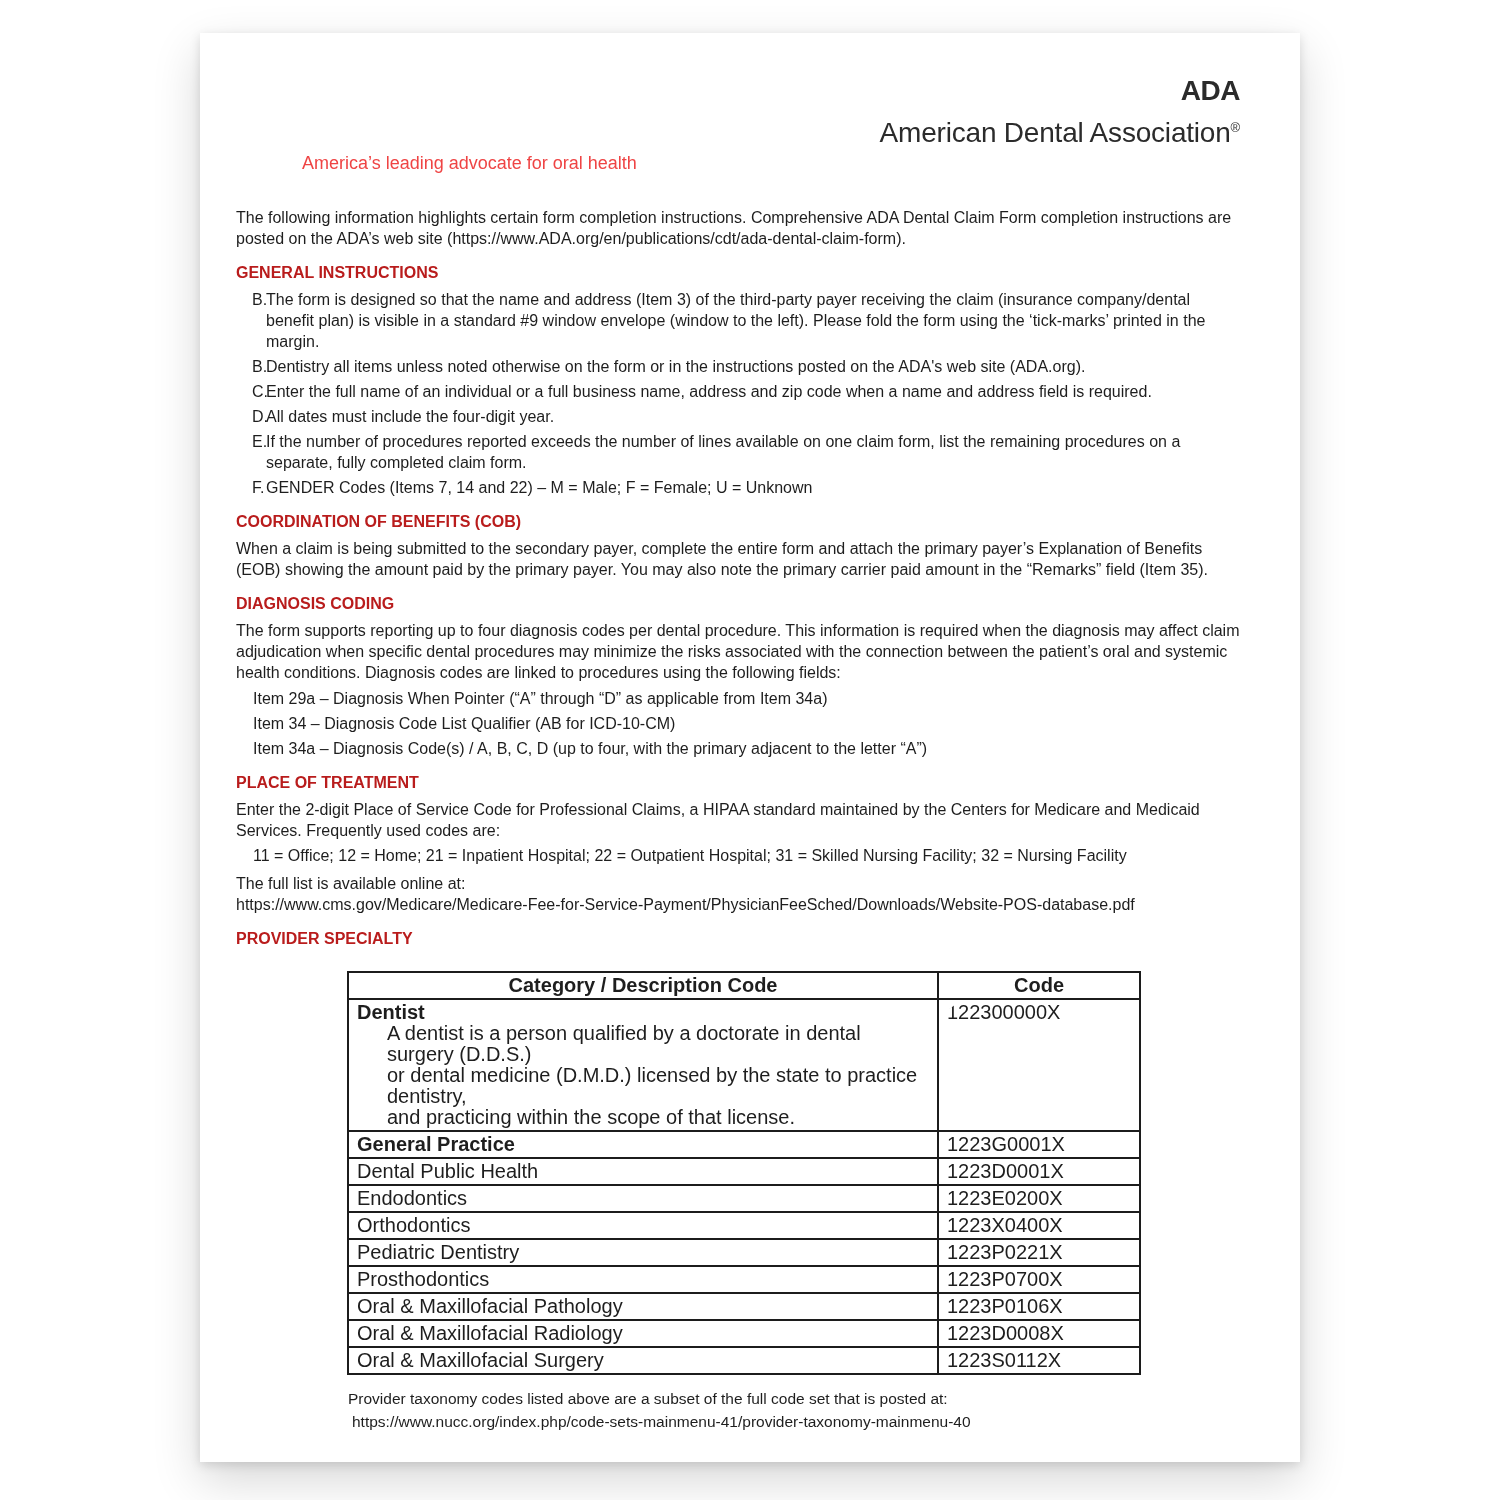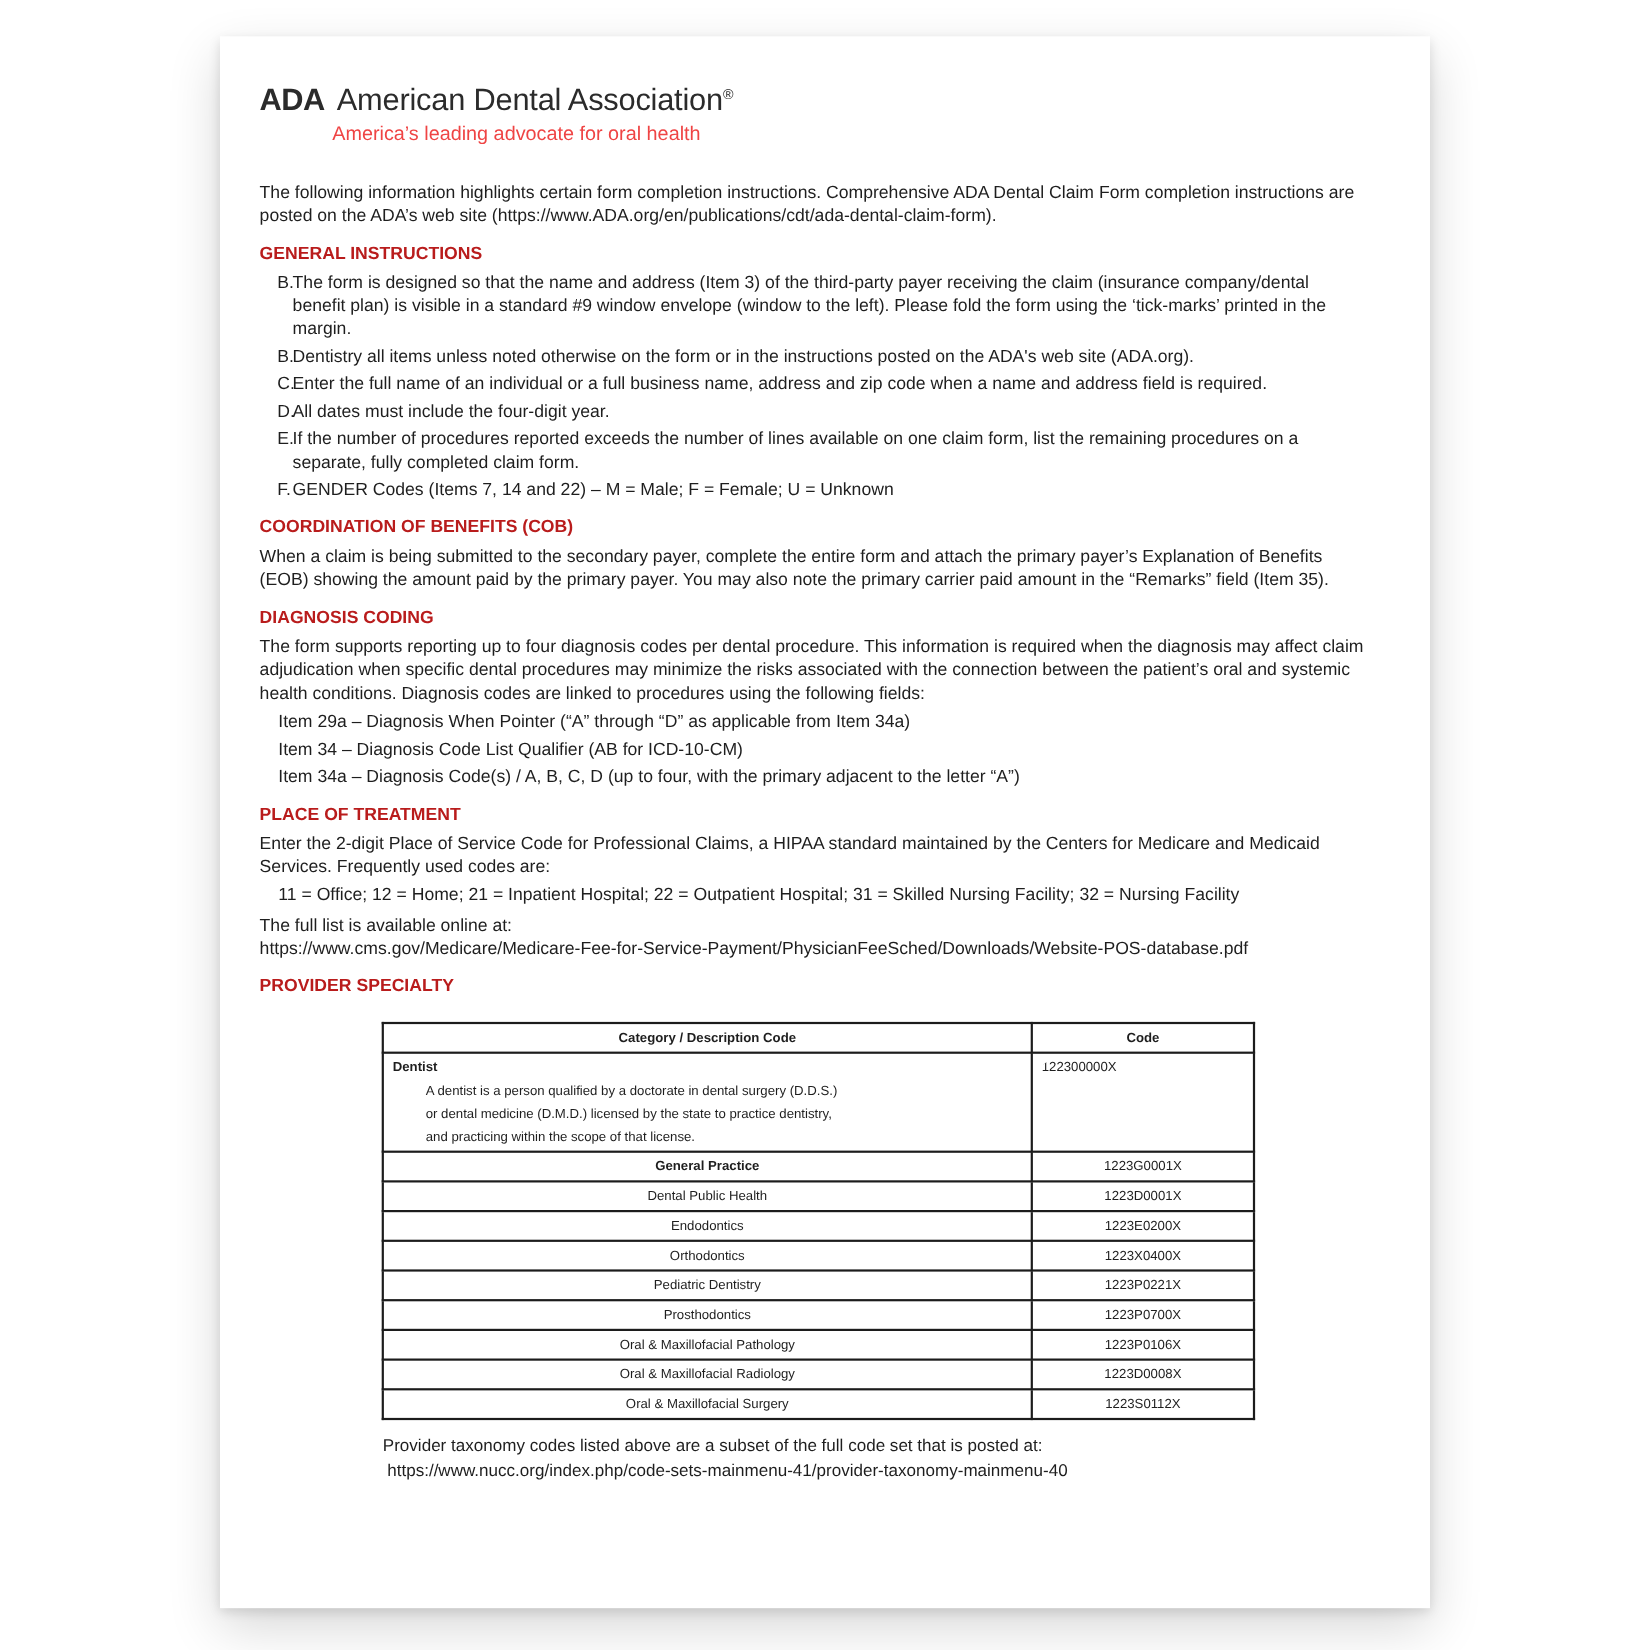--- a/index.html
+++ b/index.html
@@ -21,21 +21,21 @@
     box-shadow: 0 3px 10px rgba(0,0,0,.13), 0 18px 45px rgba(0,0,0,.16);
     font-size: 16px;
     line-height: 21px;
     color: #1e1e1e;
     overflow: hidden;
   }
   p { margin: 0; }
 
   
   .logo { margin-bottom: 32px; }
-  .logo-line { display: flex; align-items: flex-end; gap: 11px; font-size: 28px; line-height: 31px; color: #2b2b2b; }
+  .logo-line { display: flex; align-items: flex-end; gap: 11px; font-size: 28px; line-height: 31px; color: #2b2b2b; flex-direction: column; }
   .logo-ada { font-weight: 700; letter-spacing: -0.5px; }
   .logo-name { font-weight: 400; letter-spacing: -0.2px; }
   .logo-name sup { font-size: 13px; line-height: 0; }
   .logo-tagline { margin: 4px 0 0 66px; font-size: 18px; line-height: 23px; color: #ef4444; }
 
   
   h2.sec { font-size: 16px; line-height: 21px; font-weight: 700; color: #b91c1c; margin: 13px 0 6px 0; }
 
   
   .instr-list { list-style: none; margin: 2px 0 0 0; padding: 0; }
@@ -50,26 +50,26 @@
   
   table.spec {
     border-collapse: collapse;
     table-layout: fixed;
     width: 792px;
     margin: 22px 0 0 111px;
   }
   table.spec th, table.spec td {
     border: 2px solid #1c1c1c;
     padding: 2px 8px;
-    font-size: 12px;
+    font-size: 20px;
     line-height: 21px;
     overflow: hidden;
   }
   table.spec th { font-weight: 700; text-align: center; }
-  td.c { text-align: center; }
+  td.c { text-align: left; }
   td.code-cell { text-align: left; vertical-align: top; border-radius: 32px; }
   td.dent-cell { padding-bottom: 8px; }
   .dent-title { font-weight: 700; }
   .dent-desc { margin-left: 30px; }
   .bold { font-weight: 700; }
 
   
   .footnote { margin: 12px 0 0 112px; font-size: 15.5px; line-height: 23px; }
   .footnote-url { margin-left: 4px; }
 </style>

